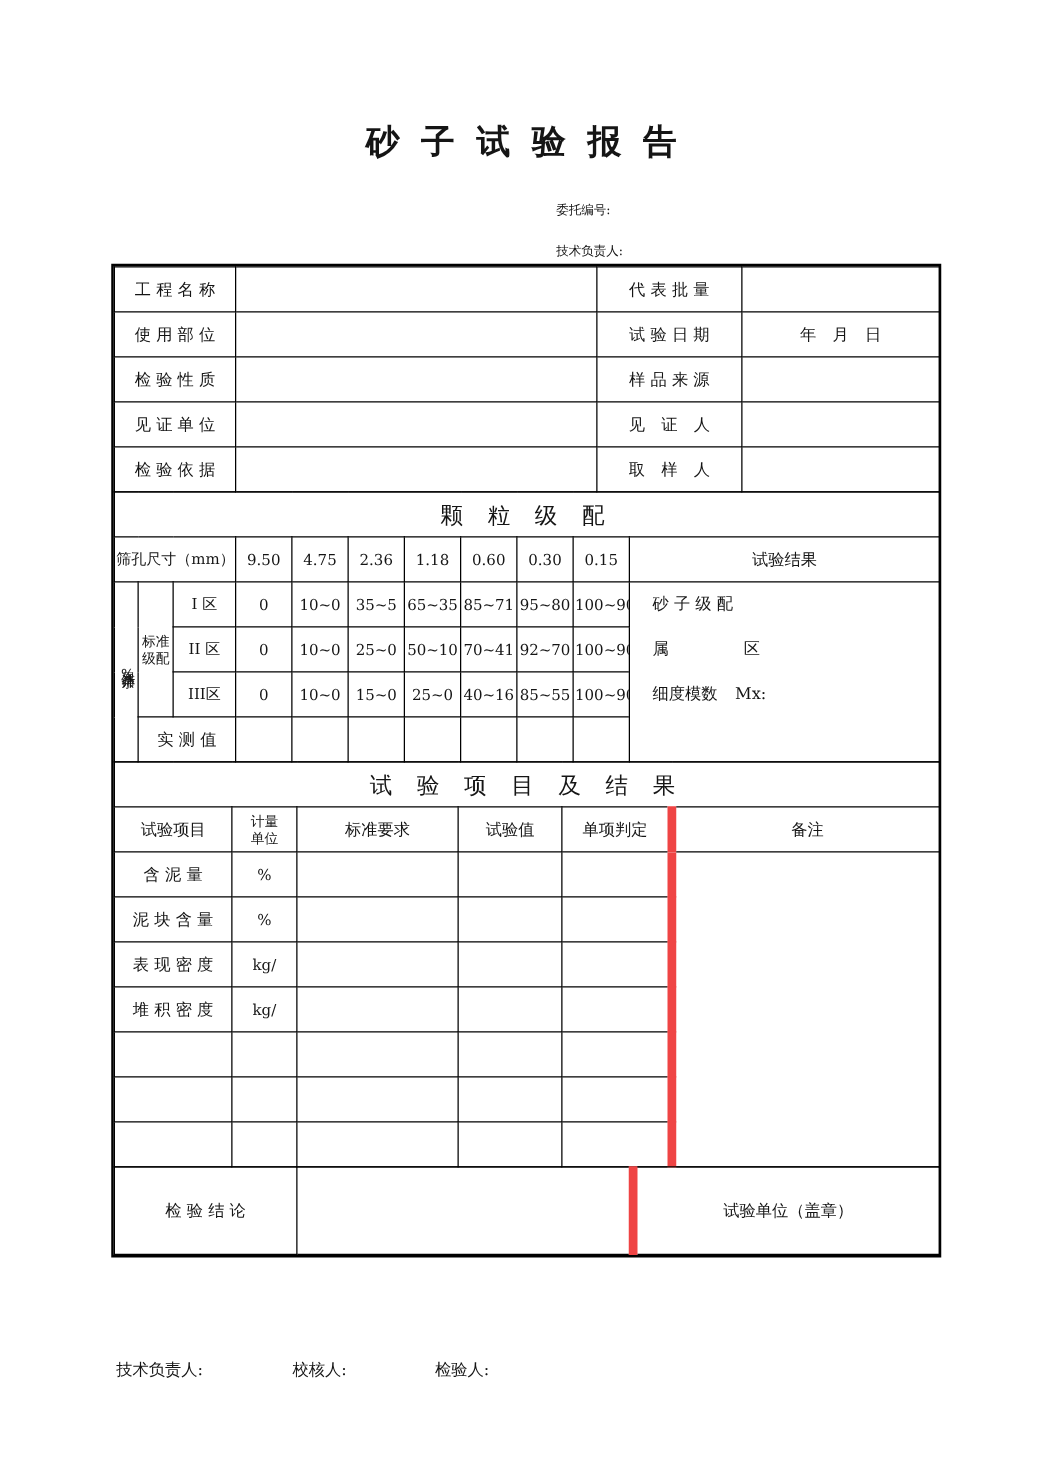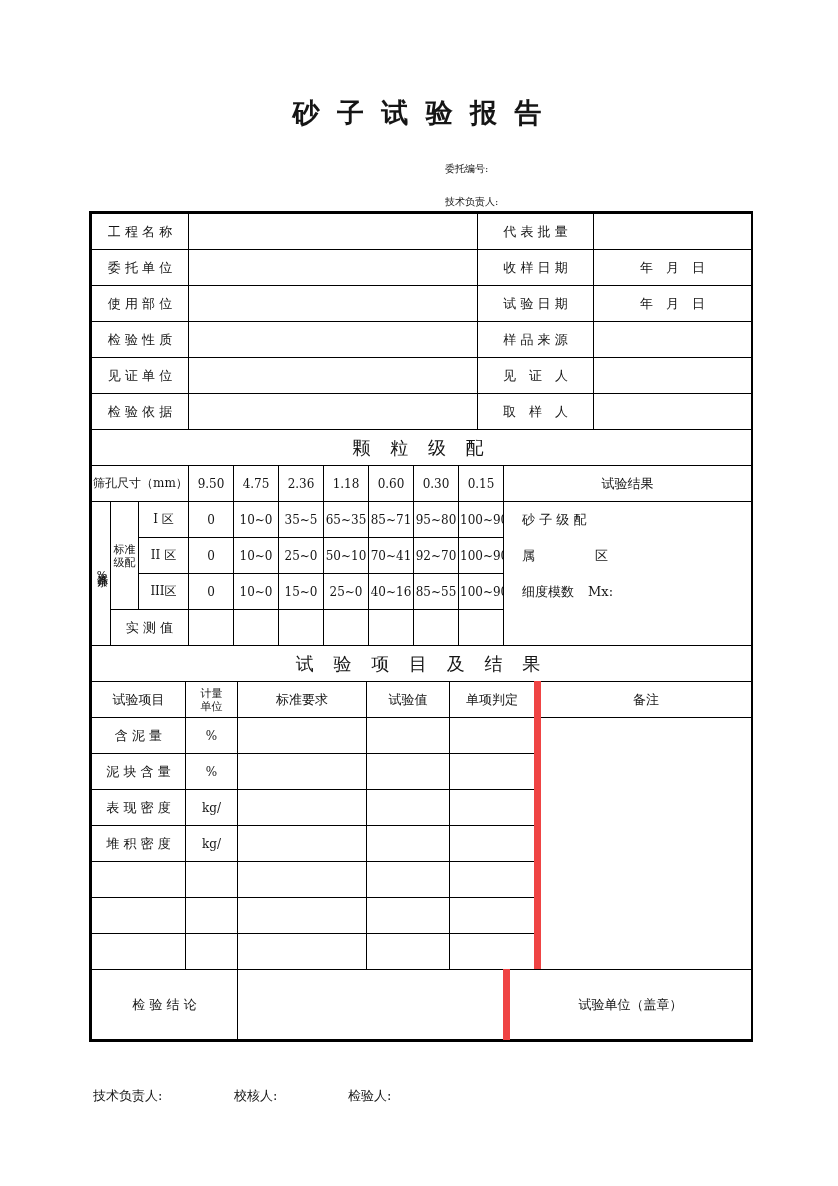--- a/index.html
+++ b/index.html
@@ -84,26 +84,20 @@
           <col style="width:289px">
           <col style="width:116px">
           <col style="width:158px">
         </colgroup>
       <tbody>
           <tr>
         <td>工 程 名 称</td>
         <td class="val-left"></td>
         <td>代 表 批 量</td>
         <td></td>
-      </tr>
-      <tr>
-        <td>委 托 单 位</td>
-        <td class="val-left"></td>
-        <td>收 样 日 期</td>
-        <td>年　月　日</td>
       </tr>
       <tr>
         <td>使 用 部 位</td>
         <td class="val-left"></td>
         <td>试 验 日 期</td>
         <td>年　月　日</td>
       </tr>
       <tr>
         <td>检 验 性 质</td>
         <td class="val-left"></td>

